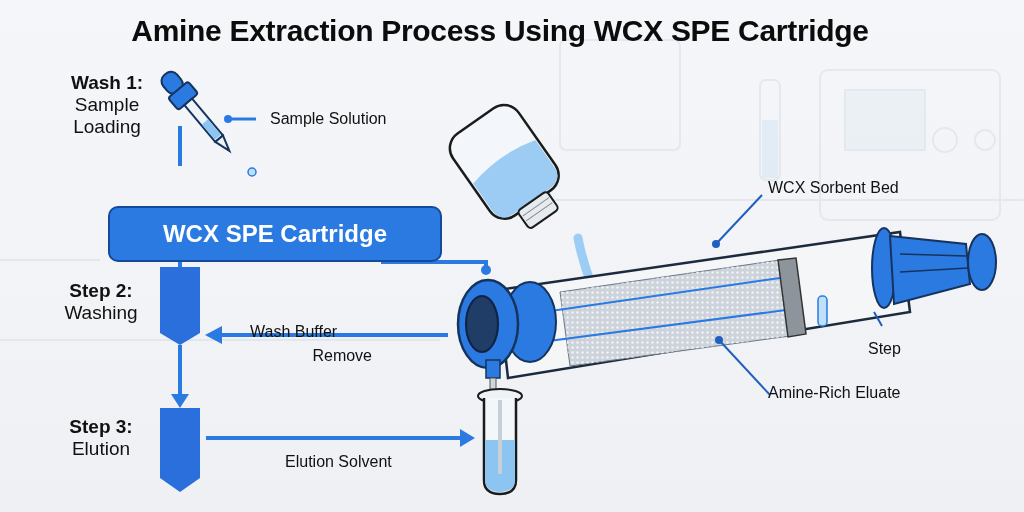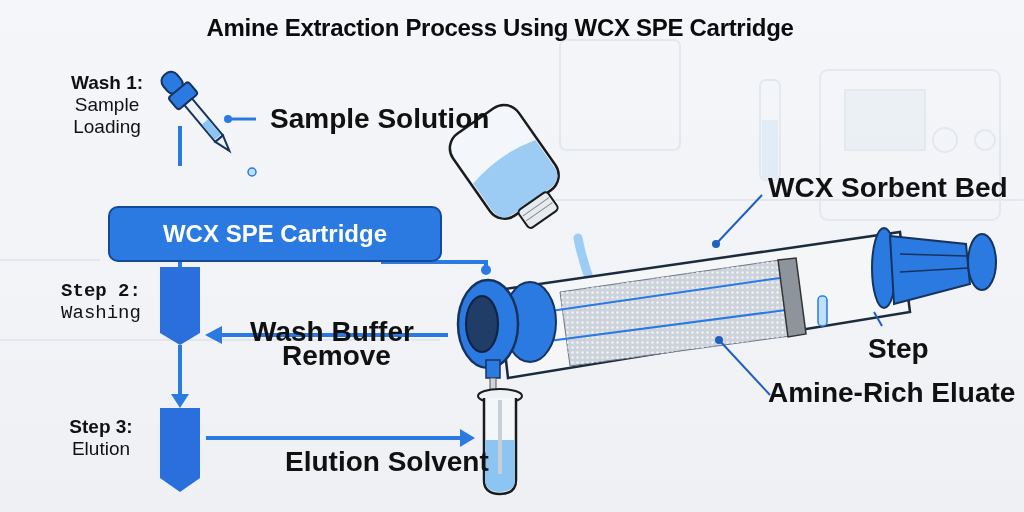--- a/index.html
+++ b/index.html
@@ -1,22 +1,22 @@
 <!DOCTYPE html>
 <html><head>
 <meta charset="utf-8">
 <style>
   html,body{margin:0;padding:0;}
   body{width:1024px;height:512px;overflow:hidden;position:relative;
     background:linear-gradient(180deg,#f4f6f9 0%,#f1f3f6 60%,#eef0f3 100%);
     font-family:"Liberation Sans",sans-serif;color:#111;}
   .bg-lab{position:absolute;left:0;top:0;width:1024px;height:512px;}
   .title{position:absolute;left:0;width:1000px;top:14px;text-align:center;
-    font-size:24px;font-weight:bold;letter-spacing:-0.3px;color:#0c0c0c;}
-  .lbl{position:absolute;font-size:28px;line-height:24px;color:#111;font-weight:bold;}
+    font-size:30px;font-weight:bold;letter-spacing:-0.3px;color:#0c0c0c;}
+  .lbl{position:absolute;font-size:16px;line-height:24px;color:#111;}
   .step{position:absolute;text-align:center;font-size:19px;line-height:22px;}
   .step .s{font-weight:bold;display:block;}
   .cart-box{position:absolute;left:108px;top:166px;width:334px;height:56px;
     background:#2a7ae2;border:2px solid #154a9a;border-radius:10px;box-sizing:border-box;
     color:#fff;font-size:24px;font-weight:bold;display:flex;align-items:center;justify-content:center;margin-top:40px;}
   svg{position:absolute;left:0;top:0;}
 </style>
 </head>
 <body>
 
@@ -118,21 +118,21 @@
   </g>
   <circle cx="716" cy="244" r="4" fill="#1f5fbf"></circle>
   <circle cx="719" cy="340" r="4" fill="#1f5fbf"></circle>
 </svg>
 
 <div class="step" style="left:62px;top:72px;width:90px;">
   <span class="s">Wash 1:</span>
   <span style="display:block">Sample</span>
   <span style="display:block">Loading</span>
 </div>
-<div class="step" style="left:56px;top:280px;width:90px;font-family:Liberation Mono, monospace;">
+<div class="step" style="left:56px;top:280px;width:90px;">
   <span class="s">Step 2:</span>
   <span style="display:block">Washing</span>
 </div>
 <div class="step" style="left:56px;top:416px;width:90px;">
   <span class="s">Step 3:</span>
   <span style="display:block">Elution</span>
 </div>
 
 <div class="cart-box">WCX SPE Cartridge</div>
 

